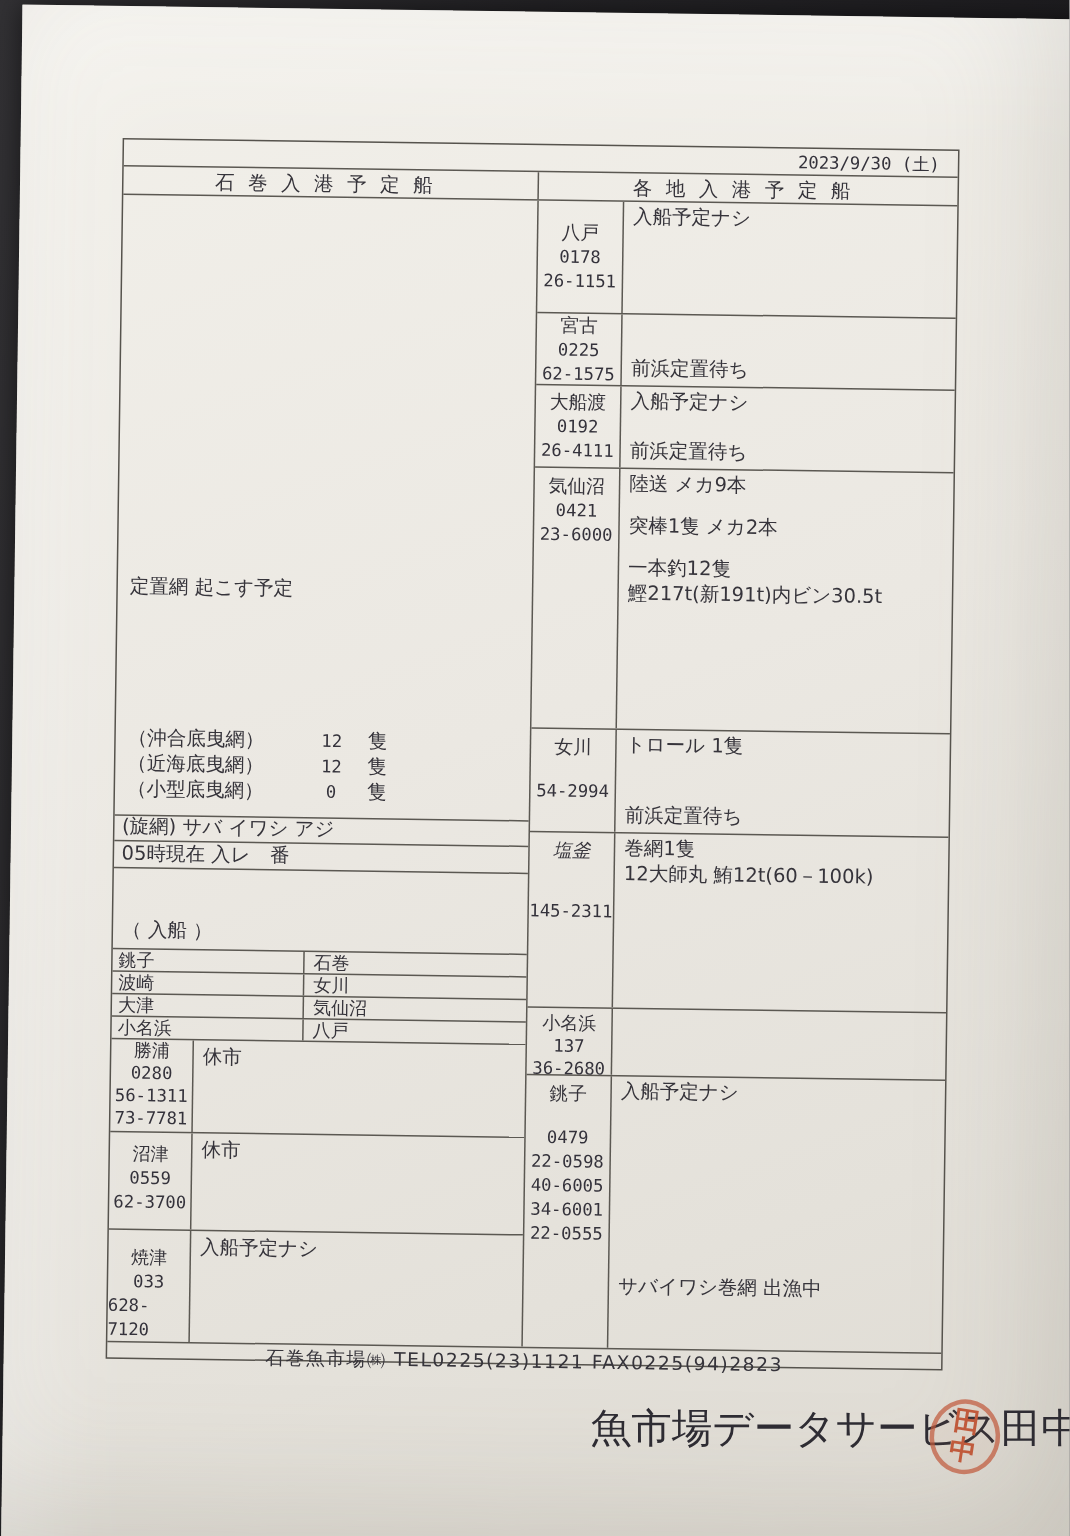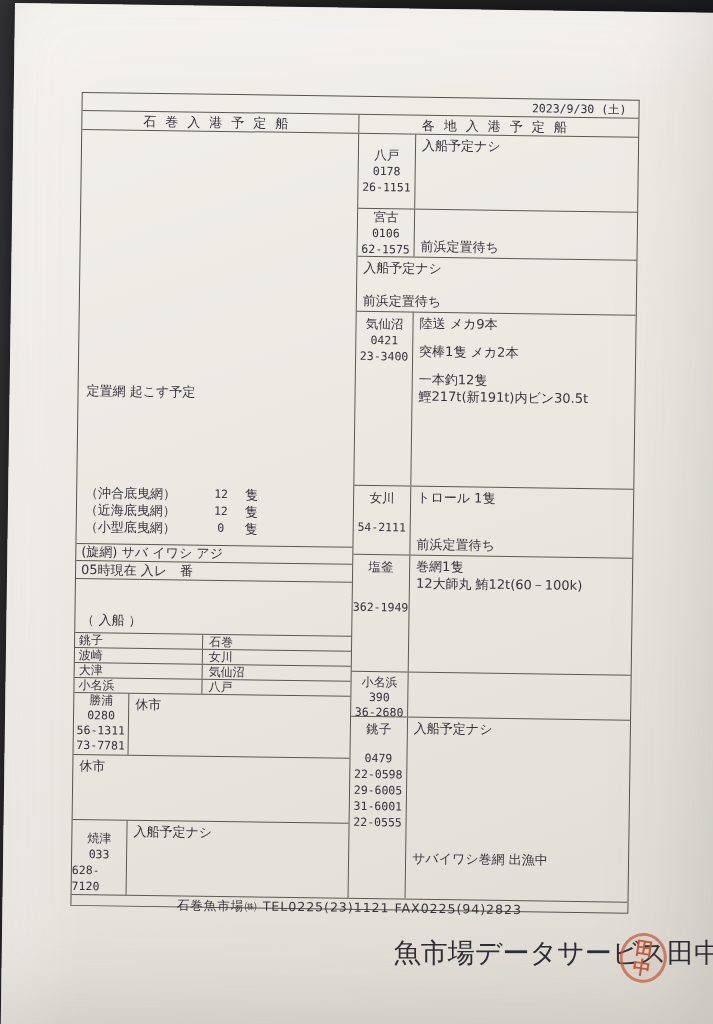--- a/index.html
+++ b/index.html
@@ -55,21 +55,21 @@
   .sp-note { flex:1; padding:2px 6px 0 6px; }
   
   .prow { display:flex; }
   .r0{height:75px}.r1{height:48px}.r2{height:55px}.r3{height:174px}
   .r4{height:69px}.r5{height:117px}.r6{height:45px}.r7{flex:1}
   .p-name { width:57px; display:flex; flex-direction:column; align-items:center; font-size:12.5px; line-height:16px; }
   .p-name.vc { justify-content:center; }
   .p-name.vt { padding-top:4px; }
   .p-name.tight { line-height:15px; padding-top:3px; font-size:12px; }
   .gap { margin-bottom:13px; }
-  .gap2 { margin-bottom:24px; }
+  .gap2 { margin-bottom:24px;font-style:italic; }
   .p-detail { flex:1; padding:2px 6px 2px 6px; display:flex; flex-direction:column; line-height:17px; }
   .p-detail.bottom { justify-content:flex-end; }
   .p-detail.split { justify-content:space-between; }
   .mb11 { margin-bottom:11px; }
   .push-deep { margin-top:auto; margin-bottom:30px; }
   .footer-row { height:18px; border-top:1px solid #5b5852; text-align:center; font-size:12.5px; padding-top:1px; letter-spacing:1px; }
   
   .sig { position:absolute; left:392px; top:924px; font-family:"DejaVu Serif","Liberation Serif",serif;
          font-size:27px; letter-spacing:0px; color:#2e2c33; transform:rotate(-0.8deg); white-space:nowrap; }
   .stamp { position:absolute; left:618px; top:921px; width:47px; height:50px; border:3px solid rgba(193,88,60,0.7);
@@ -139,20 +139,25 @@
         <div class="subport sp0 bb">
           <div class="sp-name br tight">
             <span>勝浦</span>
             <span class="num">0280</span>
             <span class="num">56-1311</span>
             <span class="num">73-7781</span>
           </div>
           <div class="sp-note">休市</div>
         </div>
         <div class="subport sp1 bb">
+          <div class="sp-name br pt6">
+            <span>沼津</span>
+            <span class="num">0559</span>
+            <span class="num">62-3700</span>
+          </div>
           <div class="sp-note">休市</div>
         </div>
         <div class="subport sp2">
           <div class="sp-name br pt10">
             <span>焼津</span>
             <span class="num">033</span>
             <span class="num">628-7120</span>
           </div>
           <div class="sp-note">入船予定ナシ</div>
         </div>
@@ -167,87 +172,92 @@
             <span class="num">26-1151</span>
           </div>
           <div class="p-detail">
             <span>入船予定ナシ</span>
           </div>
         </div>
 
         <div class="prow r1 bb">
           <div class="p-name br vc">
             <span>宮古</span>
-            <span class="num">0106</span>
+            <span class="num">0225</span>
             <span class="num">62-1575</span>
           </div>
           <div class="p-detail bottom">
             <span>前浜定置待ち</span>
           </div>
         </div>
 
         <div class="prow r2 bb">
+          <div class="p-name br vc">
+            <span>大船渡</span>
+            <span class="num">0192</span>
+            <span class="num">26-4111</span>
+          </div>
           <div class="p-detail split">
             <span>入船予定ナシ</span>
             <span>前浜定置待ち</span>
           </div>
         </div>
 
         <div class="prow r3 bb">
           <div class="p-name br vt">
             <span>気仙沼</span>
             <span class="num">0421</span>
-            <span class="num">23-3400</span>
+            <span class="num">23-6000</span>
           </div>
           <div class="p-detail">
             <span class="mb11">陸送 メカ9本</span>
             <span class="mb11">突棒1隻 メカ2本</span>
             <span>一本釣12隻</span>
             <span>鰹217t(新191t)内ビン30.5t</span>
           </div>
         </div>
 
         <div class="prow r4 bb">
           <div class="p-name br vt">
             <span class="gap">女川</span>
-            <span class="num">54-2111</span>
+            <span class="num">54-2994</span>
           </div>
           <div class="p-detail split">
             <span>トロール 1隻</span>
             <span>前浜定置待ち</span>
           </div>
         </div>
 
         <div class="prow r5 bb">
           <div class="p-name br vt">
             <span class="gap2">塩釜</span>
-            <span class="num">362-1949</span>
+            <span class="num">145-2311</span>
           </div>
           <div class="p-detail">
             <span>巻網1隻</span>
             <span>12大師丸 鮪12t(60－100k)</span>
           </div>
         </div>
 
         <div class="prow r6 bb">
           <div class="p-name br tight">
             <span>小名浜</span>
-            <span class="num">390</span>
+            <span class="num">137</span>
             <span class="num">36-2680</span>
           </div>
           <div class="p-detail"></div>
         </div>
 
         <div class="prow r7">
           <div class="p-name br vt">
             <span class="gap">銚子</span>
             <span class="num">0479</span>
             <span class="num">22-0598</span>
-            <span class="num">29-6005</span>
-            <span class="num">31-6001</span>
+            <span class="num">40-6005</span>
+            <span class="num">34-6001</span>
             <span class="num">22-0555</span>
           </div>
           <div class="p-detail">
             <span>入船予定ナシ</span>
             <span class="push-deep">サバイワシ巻網 出漁中</span>
           </div>
         </div>
       </div>
     </div>
 

